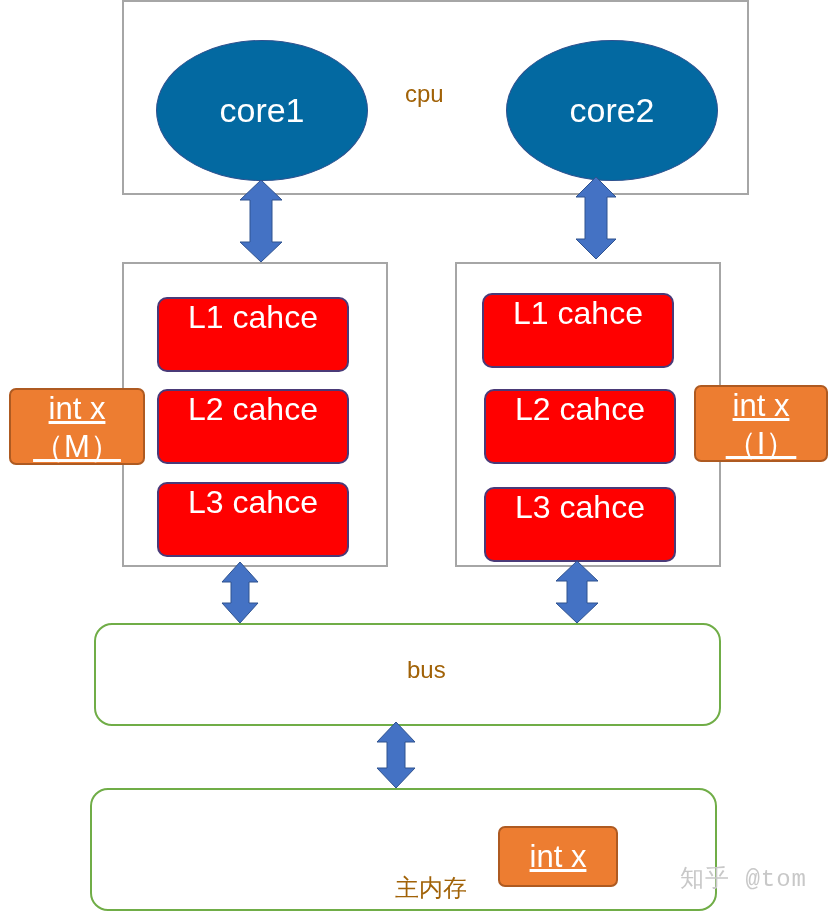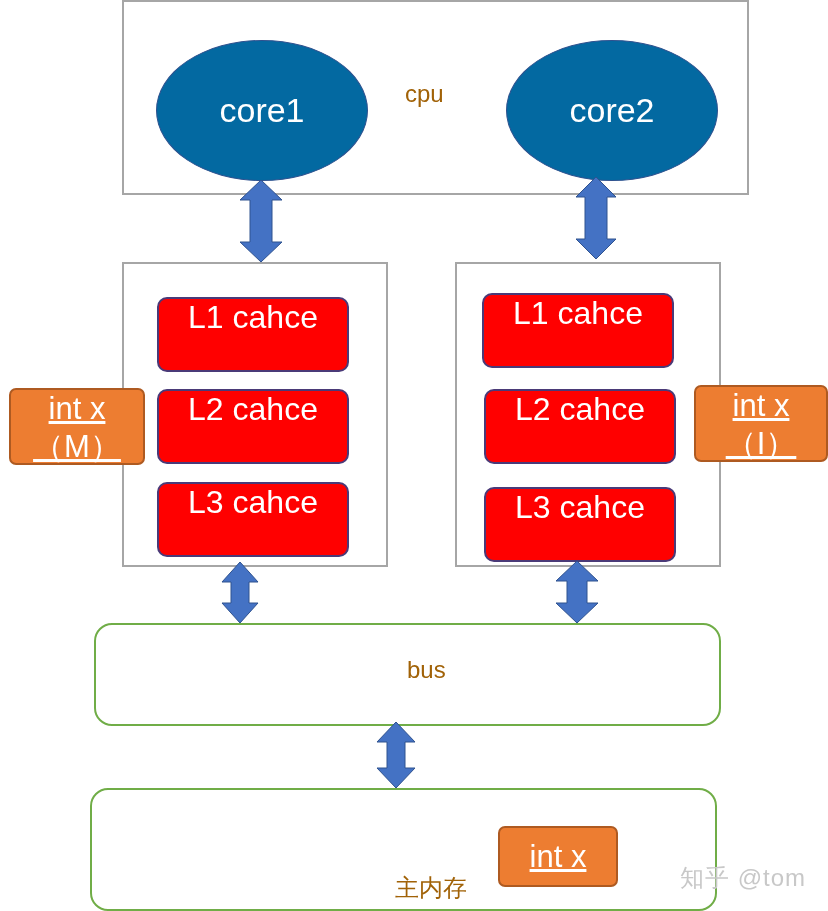--- a/index.html
+++ b/index.html
@@ -63,21 +63,21 @@
 
 <div class="abs green-box" style="left:94px; top:623px; width:627px; height:103px;"></div>
 <div class="abs label" style="left:379px; top:656px;margin-left:28px;">bus</div>
 
 <div class="abs green-box" style="left:90px; top:788px; width:627px; height:123px;"></div>
 <div class="abs label" style="left:347px; top:872px; font-family: 'DejaVu Sans', sans-serif; margin-left: 48px;">主内存</div>
 <div class="abs orange" style="left:498px; top:826px; width:120px; height:61px; display:flex; align-items:center; justify-content:center;">
   <span>int x</span>
 </div>
 
-<div class="abs watermark" style="left:680px; top:862px; font-family: Liberation Sans, sans-serif;">知乎 @tom</div>
+<div class="abs watermark" style="left:680px; top:862px; font-family: Liberation Mono, monospace;">知乎 @tom</div>
 
 <svg class="arrow" width="1" height="1" style="left:0;top:0">
     <polygon points="261,180 282,200 272,200 272,242 282,242 261,262 240,242 250,242 250,200 240,200" fill="#4472c4" stroke="#2f528f" stroke-width="1"></polygon>
   </svg>
 <svg class="arrow" width="1" height="1" style="left:0;top:0">
     <polygon points="596,177 616,197 607,197 607,239 616,239 596,259 576,239 585,239 585,197 576,197" fill="#4472c4" stroke="#2f528f" stroke-width="1"></polygon>
   </svg>
 <svg class="arrow" width="1" height="1" style="left:0;top:0">
     <polygon points="240,562 258,582 249,582 249,603 258,603 240,623 222,603 231,603 231,582 222,582" fill="#4472c4" stroke="#2f528f" stroke-width="1"></polygon>
   </svg>

